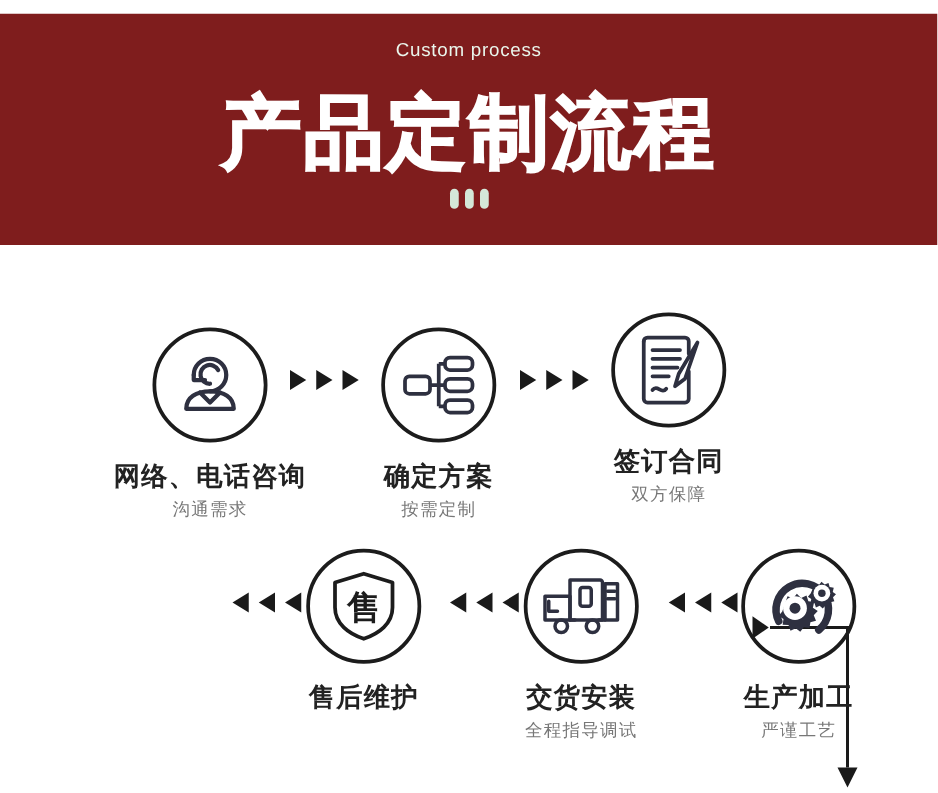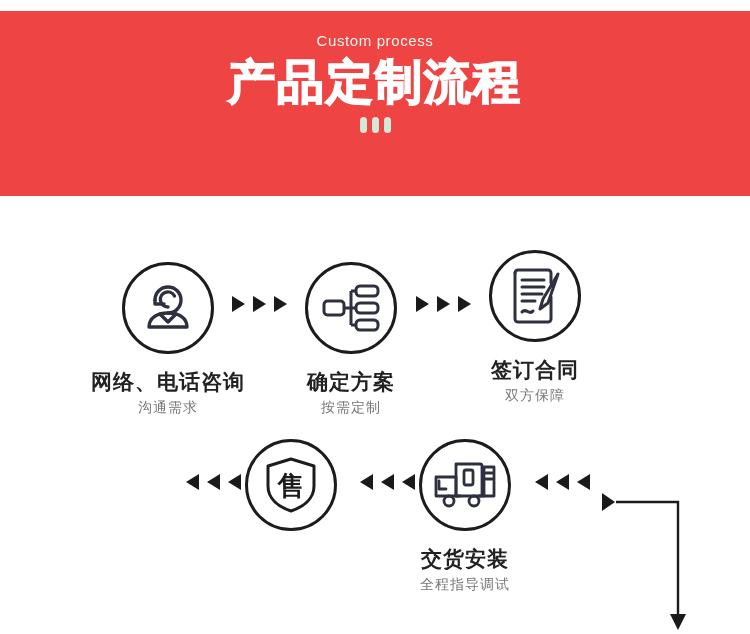--- a/index.html
+++ b/index.html
@@ -15,42 +15,42 @@
     position: relative;
   }
 
   
   .banner {
     position: absolute;
     left: 0;
     top: 11px;
     width: 750px;
     height: 185px;
-    background: #ef4444;
+    background: #7f1d1d;
     overflow: hidden;
   }
   .banner-inner {
     width: 100%;
     height: 100%;
     display: flex;
     flex-direction: column;
     align-items: center;
     justify-content: flex-start;
   }
   .eyebrow {
     margin-top: 22px;
     font-size: 15px;
     color: #eaf6ec;
     letter-spacing: 0.6px;
     font-weight: 400;
     line-height: 1;
   }
   .main-title {
-    margin-top: 9px;
-    font-size: 47px;
+    margin-top: 25px;
+    font-size: 64px;
     line-height: 1.05;
     font-weight: 700;
     color: #ffffff;
     letter-spacing: 2px;
     -webkit-text-stroke: 1.6px #ffffff;
   }
   .tagline {
     margin-top: 8px;
     font-size: 25px;
     line-height: 1.1;
@@ -244,20 +244,21 @@
 
   <div class="step" style="left:206px; top:243px;">
     <div class="circle">
       <span>
         <svg width="54" height="58" viewBox="0 0 54 58">
           <path d="M27 3 L50 10 V30 C50 43 39 51 27 55 C15 51 4 43 4 30 V10 Z" fill="none" stroke="#1c1c1c" stroke-width="3" stroke-linejoin="round"></path>
           <text x="27" y="39" font-size="27" font-weight="700" text-anchor="middle" fill="#1c1c1c" font-family="'DejaVu Sans', sans-serif">售</text>
         </svg>
       </span>
     </div>
+    <div class="step-title">售后维护</div>
   </div>
 
   <div class="arrows" style="left:360px; top:278px;">
     <span class="tri-l"></span>
     <span class="tri-l"></span>
     <span class="tri-l"></span>
   </div>
 
   <div class="step" style="left:380px; top:243px;">
     <div class="circle">
@@ -280,14 +281,35 @@
     <div class="step-title">交货安装</div>
     <div class="step-sub">全程指导调试</div>
   </div>
 
   <div class="arrows" style="left:535px; top:278px;">
     <span class="tri-l"></span>
     <span class="tri-l"></span>
     <span class="tri-l"></span>
   </div>
 
+  <div class="step" style="left:554px; top:243px;">
+    <div class="circle">
+      <span>
+        <svg width="62" height="58" viewBox="0 0 62 58">
+          <path d="M47 48 A21 21 0 1 0 15 41" fill="none" stroke="#2e3040" stroke-width="6" stroke-linecap="round"></path>
+          <g fill="#2e3040">
+            <path d="M22 21 l4.5 1.6 3 -3.6 3.4 3.3 4.3 -2 1.5 4.6 4.6 .6 -1 4.7 3.9 2.5 -3.2 3.5 1.8 4.3 -4.5 1.3 -.7 4.6 -4.6 -.7 -2.8 3.7 -3.6 -2.9 -4.2 2 -1.6 -4.4 -4.7 -.2 .7 -4.7 -4 -2.3 3 -3.6z"></path>
+            <circle cx="28" cy="30.5" r="9.5" fill="#ffffff"></circle>
+            <circle cx="28" cy="30.5" r="4.4" fill="#2e3040"></circle>
+          </g>
+          <g fill="#2e3040">
+            <path d="M44 11 l3.2 .9 2 -2.6 2.5 2.3 3.1 -1.3 .9 3.3 3.3 .6 -.8 3.3 2.6 1.9 -2.4 2.4 1.1 3.1 -3.3 .8 -.7 3.3 -3.2 -.7 -2.1 2.5 -2.5 -2.2 -3 1.3 -1 -3.2 -3.3 -.3 .6 -3.3 -2.7 -1.7 2.2 -2.5z"></path>
+            <circle cx="49.5" cy="18.5" r="6.7" fill="#ffffff"></circle>
+            <circle cx="49.5" cy="18.5" r="3" fill="#2e3040"></circle>
+          </g>
+        </svg>
+      </span>
+    </div>
+    <div class="step-title">生产加工</div>
+    <div class="step-sub">严谨工艺</div>
+  </div>
 
 </div>
 
 </body></html>

